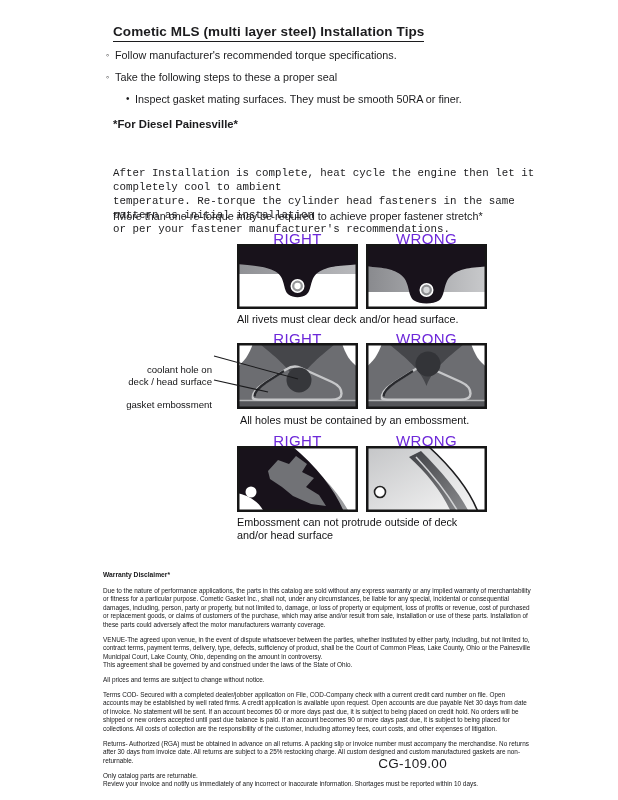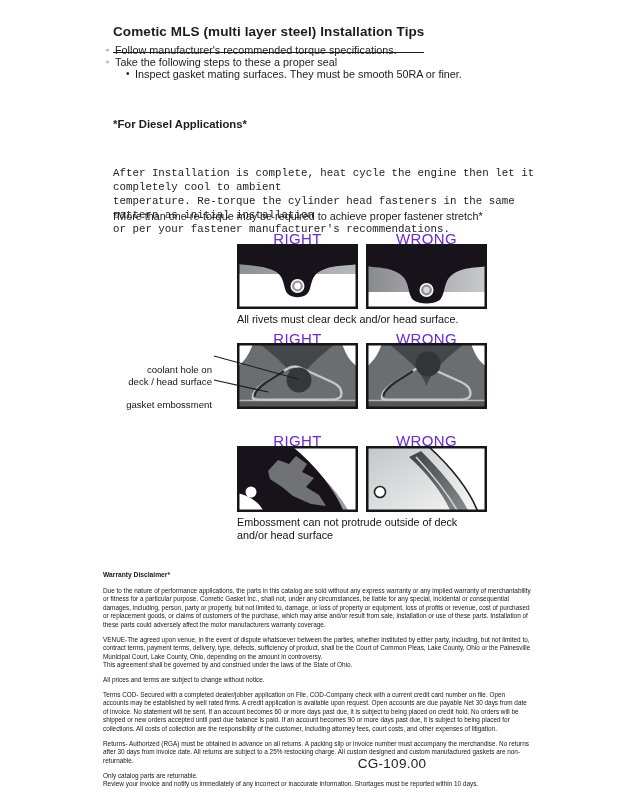--- a/index.html
+++ b/index.html
@@ -2,23 +2,23 @@
 <html><head>
 <meta charset="utf-8">
 <style>
   html,body{margin:0;padding:0;background:#ffffff;}
   #page{position:relative;width:618px;height:800px;background:#ffffff;overflow:hidden;
         font-family:"Liberation Sans", sans-serif;color:#1c1c1e;
         -webkit-font-smoothing:antialiased;}
   .abs{position:absolute;}
   
   .title{left:113px;top:24px;font-size:13.5px;font-weight:bold;
-         border-bottom:1.6px solid #1c1c1e;padding-bottom:13px;letter-spacing:.1px;}
+         border-bottom:1.6px solid #1c1c1e;padding-bottom:2px;letter-spacing:.1px;}
   
-  .tips{left:106px;top:44px;font-size:10.8px;line-height:12px;width:440px;}
+  .tips{left:106px;top:44px;font-size:10.8px;line-height:22px;width:440px;}
   .tip-row{white-space:nowrap;}
   .tip-marker{display:inline-block;width:9px;font-size:9px;vertical-align:1px;}
   .sub{padding-left:20px;}
   .sub .tip-marker{font-size:10px;}
   
   .diesel-head{left:113px;top:118px;font-size:11.3px;font-weight:bold;}
   .para{left:113px;width:436px;font-size:10.8px;line-height:14px;white-space:pre-line;}
   .p1{top:134px;}
   .p2{top:166px;font-family:Liberation Mono, monospace;}
   .note{top:209px;}
@@ -28,37 +28,37 @@
   .dbox{display:block;}
   
   .anno{left:92px;width:120px;text-align:right;font-size:9.6px;line-height:11.5px;
         white-space:pre-line;color:#131315;margin-top:24px;}
   .leader-overlay{left:100px;top:330px;pointer-events:none;z-index:5;}
   
   .warranty{left:103px;top:571px;width:428px;font-size:6.4px;line-height:1.32;color:#161618;}
   .warranty h4{font-size:6.7px;margin:0 0 7px 0;}
   .warranty p{margin:0 0 6.5px 0;white-space:pre-line;}
   
-  .pagenum{left:337px;top:756px;width:110px;text-align:center;font-size:13.5px;
+  .pagenum{left:337px;top:756px;width:110px;text-align:right;font-size:13.5px;
            letter-spacing:.3px;color:#1c1c1e;}
 </style>
 </head>
 <body>
 
 <div id="page">
 
   <div class="abs title">Cometic MLS (multi layer steel) Installation Tips</div>
 
   <div class="abs tips">
     <div class="tip-row"><span class="tip-marker">◦</span><span>Follow manufacturer's recommended torque specifications.</span></div>
     <div class="tip-row"><span class="tip-marker">◦</span><span>Take the following steps to these a proper seal</span></div>
     <div class="tip-row sub"><span class="tip-marker">•</span><span>Inspect gasket mating surfaces.  They must be smooth 50RA or finer.</span></div>
   </div>
 
-  <div class="abs diesel-head">*For Diesel Applications*</div>
+  <div class="abs diesel-head">*For Diesel Painesville*</div>
   <div class="abs para p2">After Installation is complete, heat cycle the engine then let it completely cool to ambient
 temperature. Re-torque the cylinder head fasteners in the same pattern as initial installation
 or per your fastener manufacturer's recommendations.</div>
   <div class="abs para note">*More than one re-torque may be required to achieve proper fastener stretch*</div>
 
   <div class="abs dlabel" style="left:237px;top:230px">RIGHT</div>
   <div class="abs dlabel" style="left:366px;top:230px">WRONG</div>
 
   <svg class="abs dbox" style="left:237px;top:244px" width="121" height="65" viewBox="0 0 121 65">
     <defs>
@@ -124,20 +124,21 @@
     <path d="M17.5,53.5 C17.5,48.5 22.5,44 29,39.5 L47,28" fill="none" stroke="#28292d" stroke-width="2.4"></path>
     <circle cx="62" cy="21" r="12.5" fill="#333438"></circle>
     <rect x="1.25" y="1.25" width="118.5" height="63.5" fill="none" stroke="#161616" stroke-width="2.5"></rect>
   </svg>
 
   <svg class="abs leader-overlay" width="280" height="90" viewBox="0 0 280 90">
     <line x1="114" y1="26" x2="198" y2="49" stroke="#1a1a1c" stroke-width="1.1"></line>
     <line x1="114" y1="50" x2="168" y2="62" stroke="#1a1a1c" stroke-width="1.1"></line>
   </svg>
 
+  <div class="abs caption" style="left:240px;top:414px">All holes must be contained by an embossment.</div>
 
   <div class="abs dlabel" style="left:237px;top:432px">RIGHT</div>
   <div class="abs dlabel" style="left:366px;top:432px">WRONG</div>
 
   <svg class="abs dbox" style="left:237px;top:446px" width="121" height="66" viewBox="0 0 121 66">
     <rect x="0" y="0" width="121" height="66" fill="#ffffff"></rect>
     <path d="M50,0 C77,21 100,43 112,66 L95,66 C84,42 65,19 38,0 Z" fill="#9a9b9e"></path>
     <path d="M0,0 H55 C80,21 98,44 107,66 H27 C22,55 10,49 0,47 Z" fill="#18121b"></path>
     <path d="M31,25 L41,14 L52,18 L59,10 L70,18 L65,26 L77,32 L69,41 L82,49 L89,60 L74,58 L56,50 L45,41 L33,33 Z" fill="#717276"></path>
     <circle cx="14" cy="46" r="5.5" fill="#ffffff"></circle>

